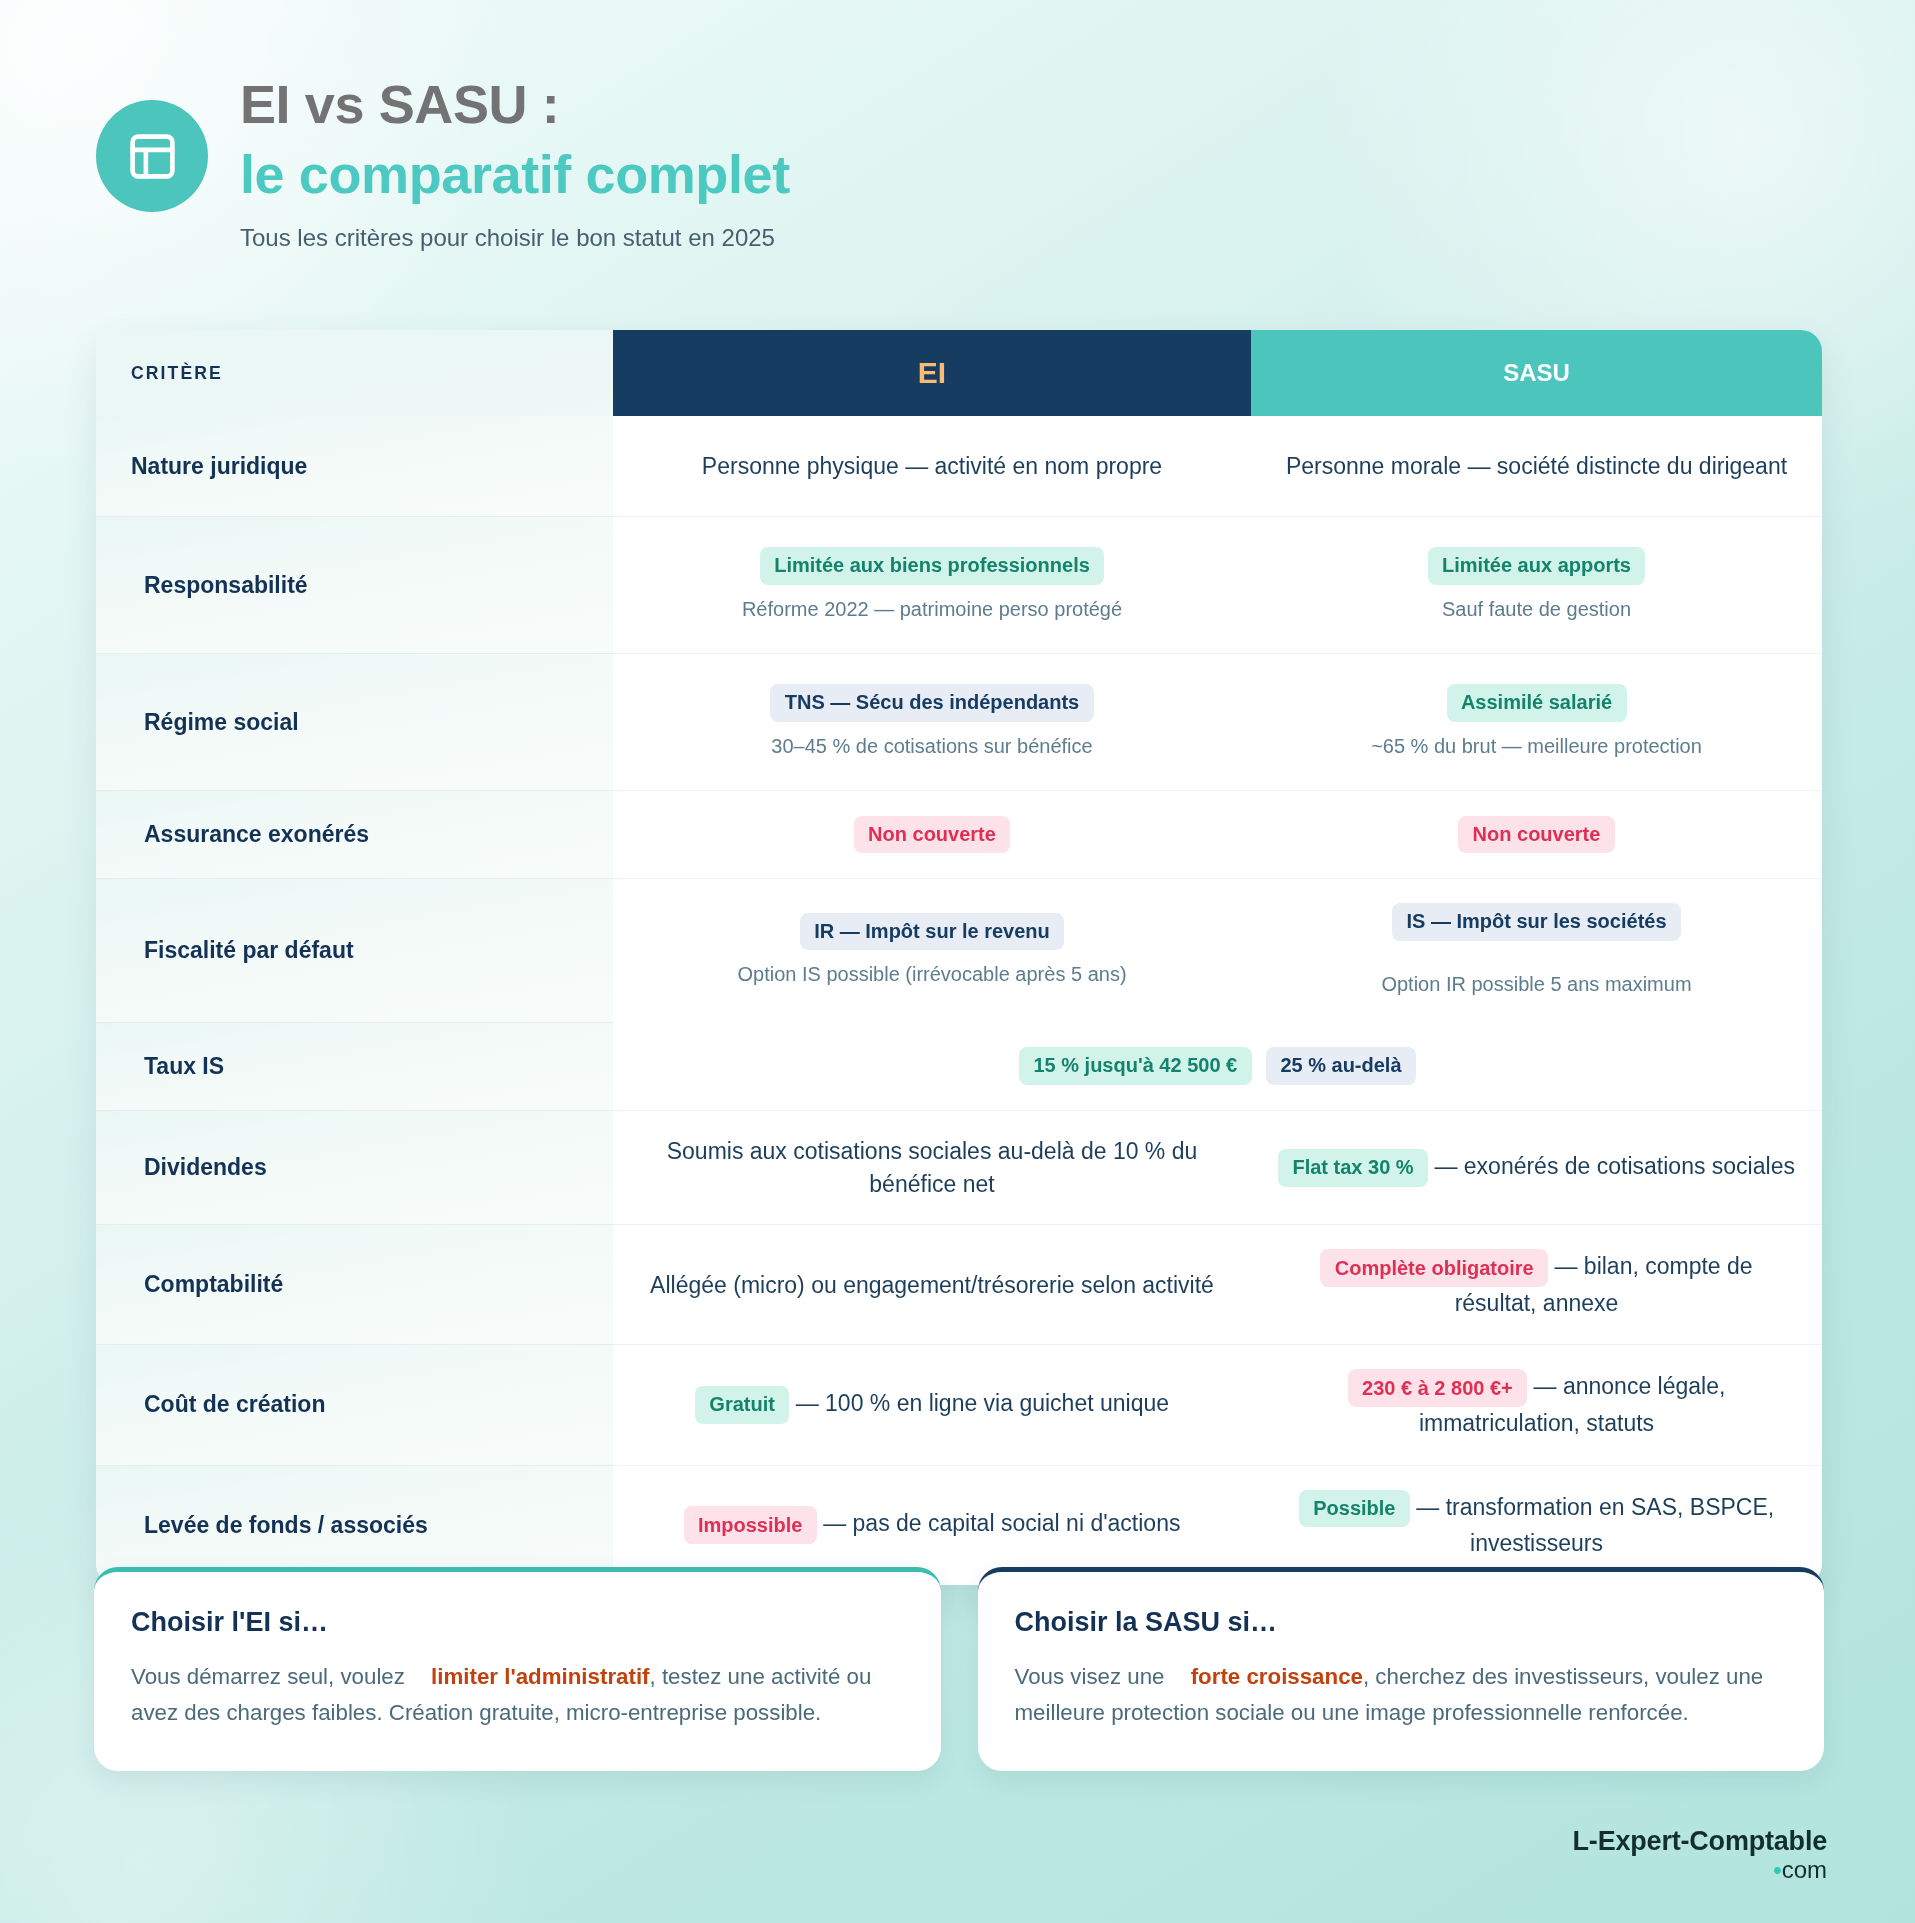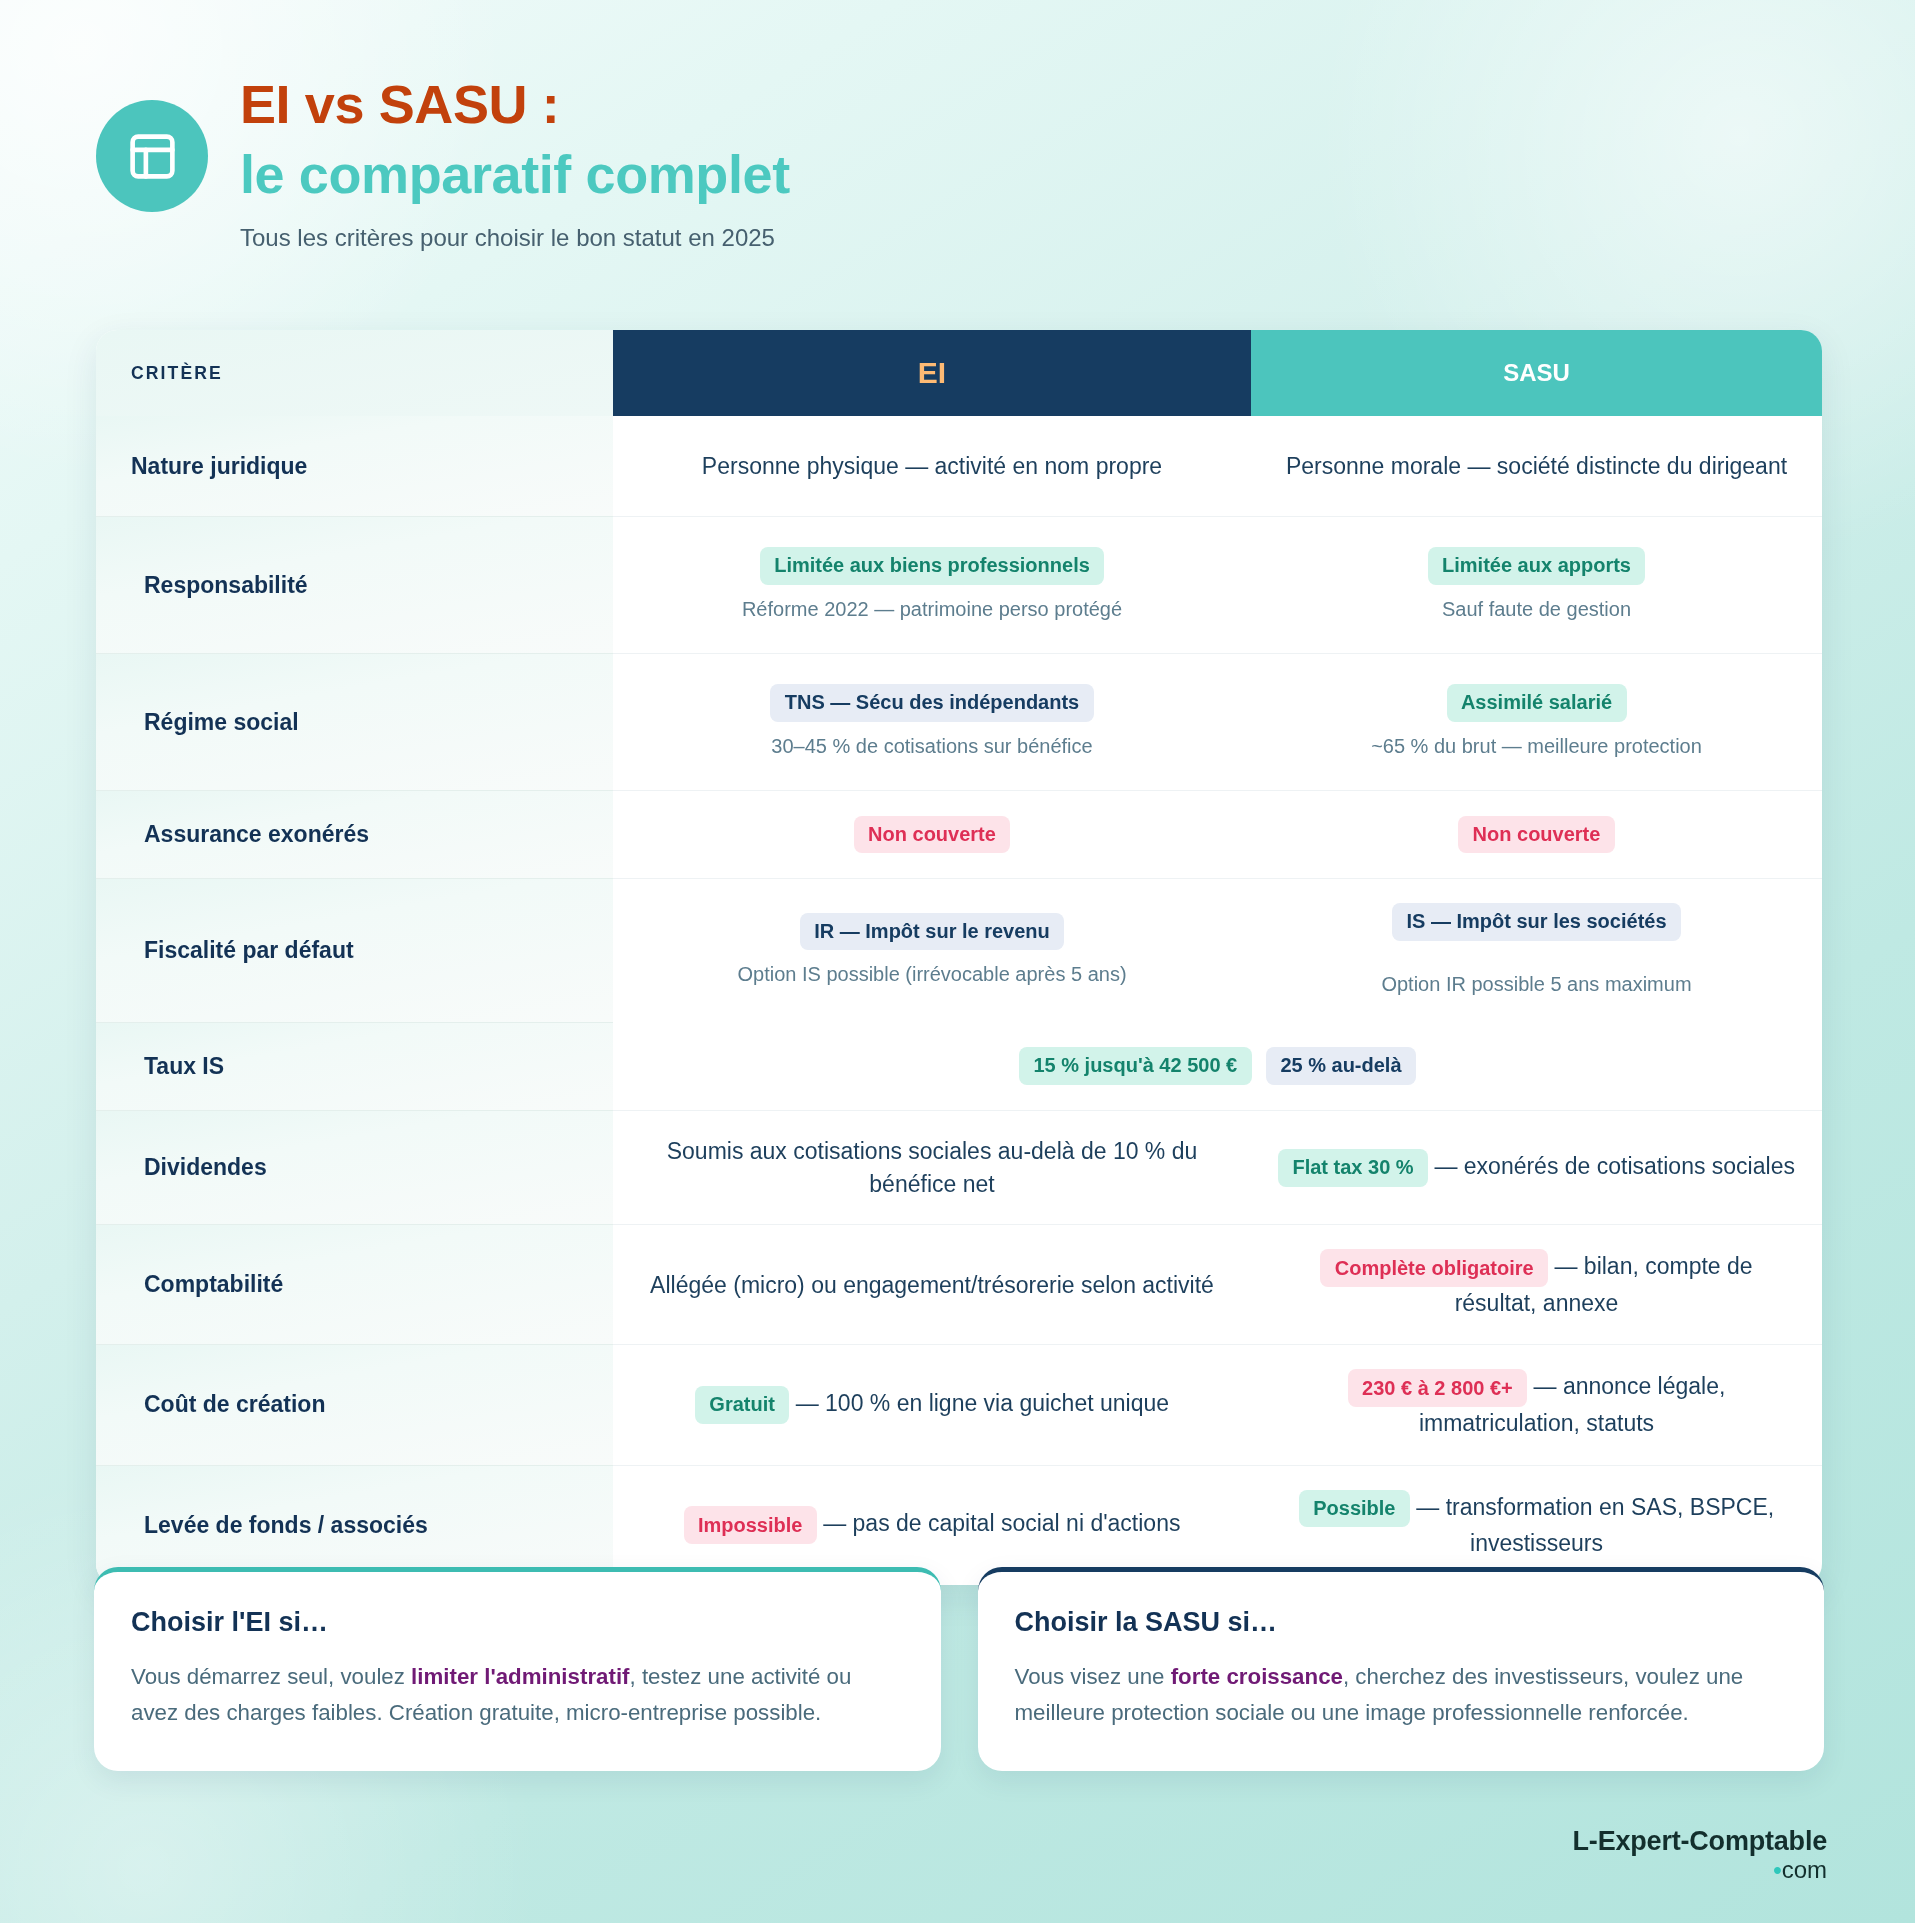--- a/index.html
+++ b/index.html
@@ -51,21 +51,21 @@
     display: flex; align-items: center; justify-content: center;
     flex: 0 0 auto;
     margin-top: 24px;
   }
   .brand-badge svg { display: block; }
 
   .titles { padding-top: 0; }
   .title-1 {
     font-size: 54px;
     font-weight: 700;
-    color: #c2410c;
+    color: #737373;
     letter-spacing: -0.4px;
     line-height: 1.06;
   }
   .title-2 {
     font-size: 54px;
     font-weight: 700;
     color: #4cc9c0;
     letter-spacing: -0.4px;
     line-height: 1.12;
     margin-top: 11.2px;
@@ -202,21 +202,21 @@
     font-size: 27px;
     font-weight: 700;
     color: #133255;
     margin-bottom: 21px;
   }
   .card-body {
     font-size: 22.3px;
     color: #4a6b7c;
     line-height: 1.62;
   }
-  .card-body b { color: #701a75; font-weight: 700; }
+  .card-body b { color: #c2410c; font-weight: 700; margin-left: 20px; }
 
   
   .logo {
     position: absolute;
     right: 88px; bottom: 41px;
     text-align: right;
     z-index: 3;
   }
   .logo-main {
     font-size: 27px;

